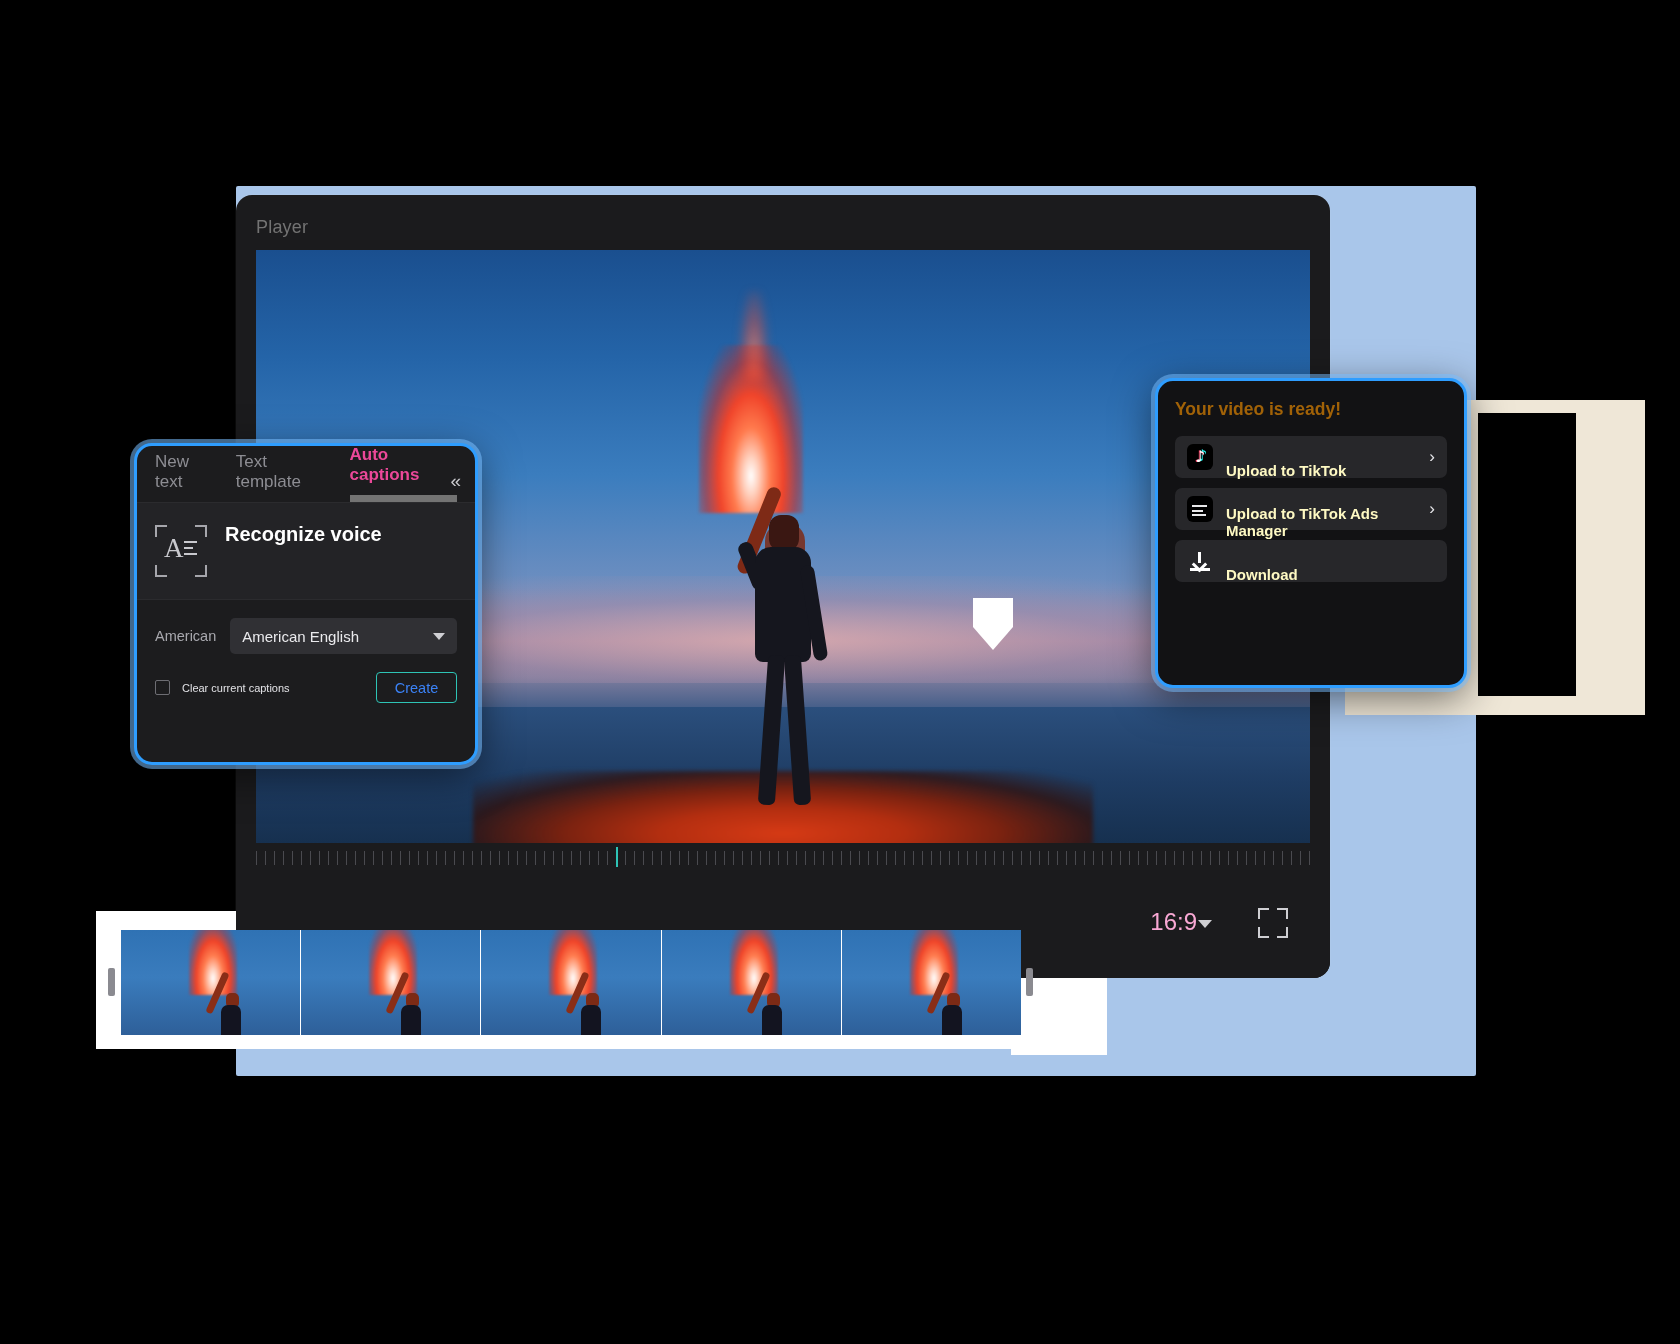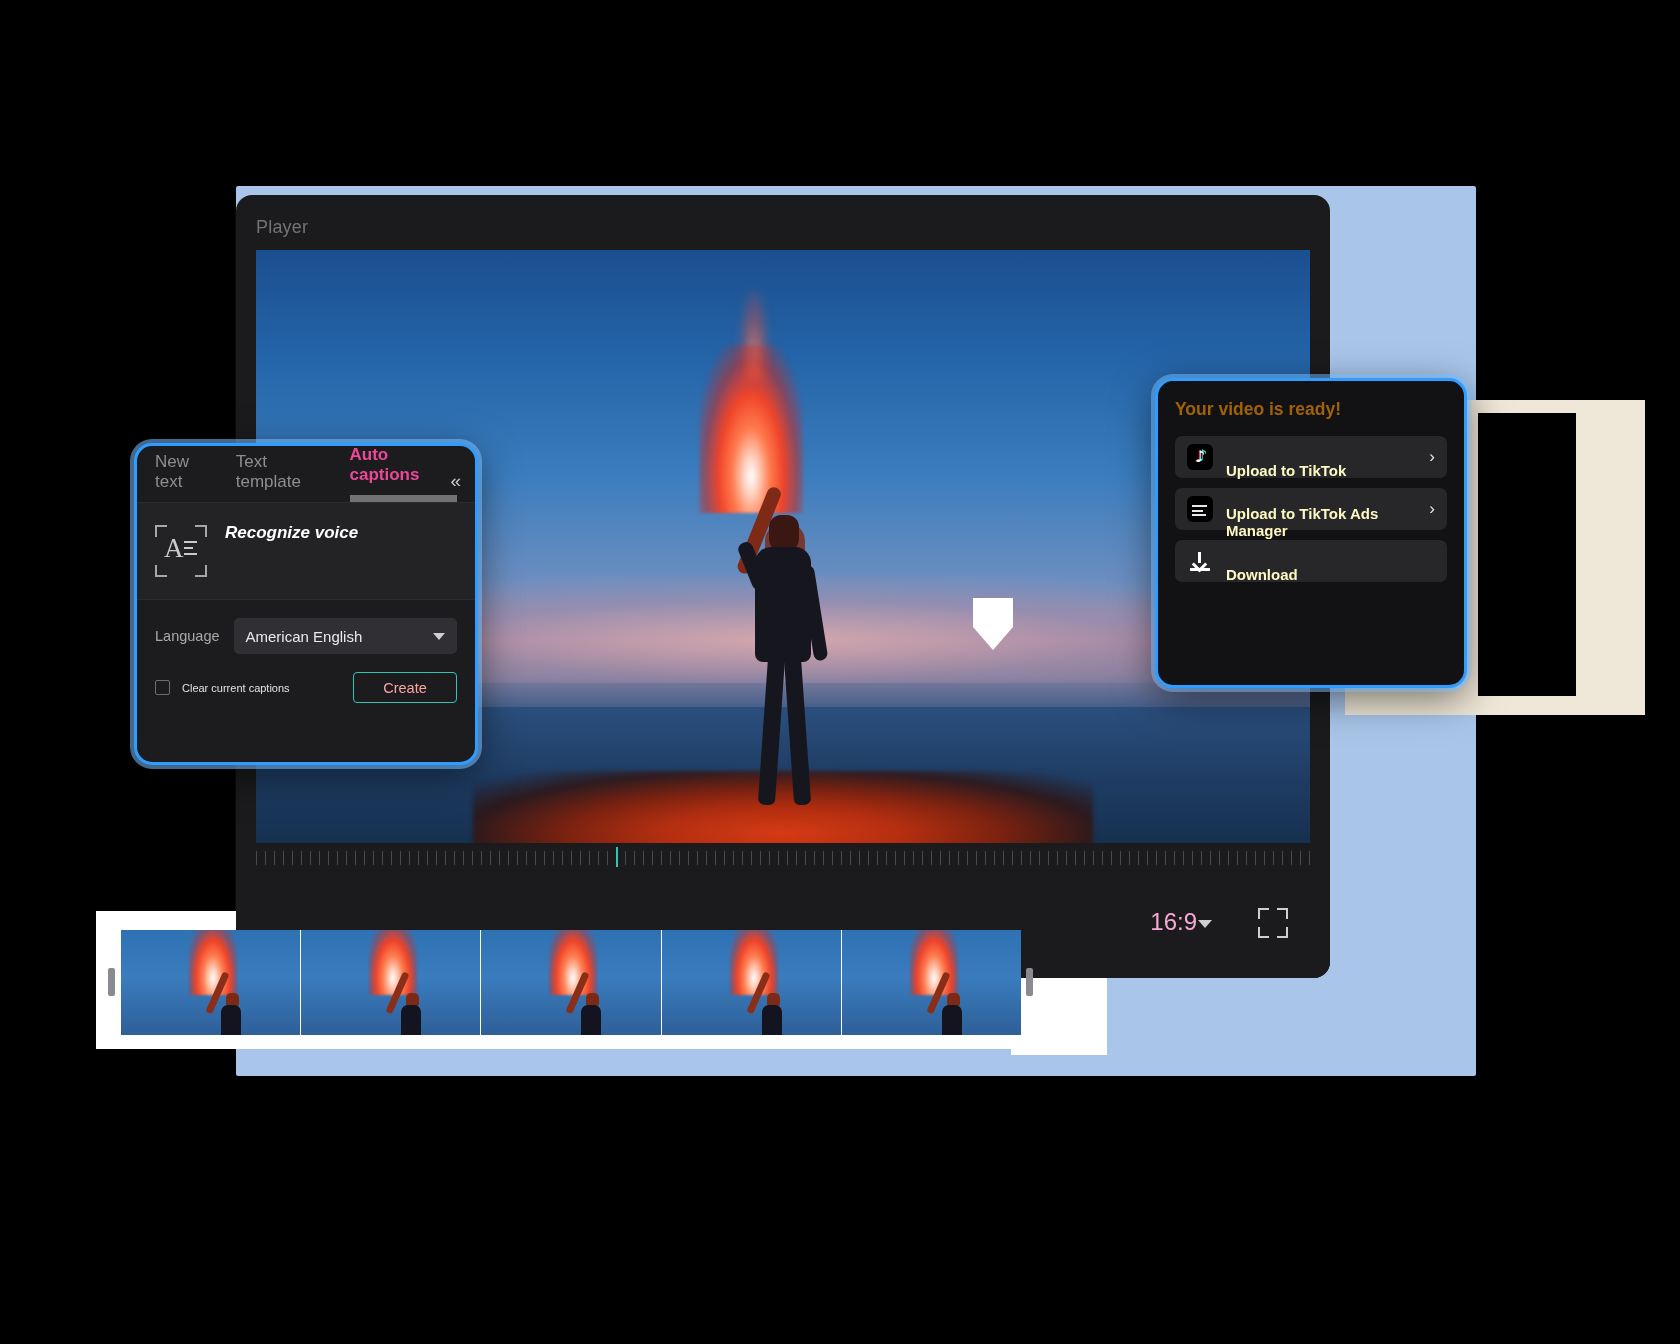--- a/index.html
+++ b/index.html
@@ -178,37 +178,37 @@
   .rec-icon { width:52px; height:52px; position:relative; flex:0 0 52px; margin-top:2px; }
   .rec-icon .corner { position:absolute; width:12px; height:12px; border:2px solid #a6a6ac; }
   .rec-icon .corner.tl{left:0;top:0;border-right:0;border-bottom:0;}
   .rec-icon .corner.tr{right:0;top:0;border-left:0;border-bottom:0;}
   .rec-icon .corner.bl{left:0;bottom:0;border-right:0;border-top:0;}
   .rec-icon .corner.br{right:0;bottom:0;border-left:0;border-top:0;}
   .rec-icon .glyph { position:absolute; left:9px; top:10px; color:#c9c9ce;
     font-size:27px; line-height:1; font-family:"Liberation Serif", serif; }
   .rec-icon .lines { position:absolute; right:10px; top:16px; }
   .rec-icon .lines span { display:block; height:2px; background:#c9c9ce; margin-bottom:4px; }
-  .rec-title { color:#fff; font-size:17px; font-weight:700; margin-bottom:8px;font-style:italic; }
+  .rec-title { color:#fff; font-size:20px; font-weight:700; margin-bottom:8px; }
   .rec-desc { color:#a8a8ae; font-size:14.5px; line-height:1.5; max-width:215px; }
   .lang-row { display:flex; align-items:center; gap:14px; padding:18px 18px 0 18px; }
   .lang-label { color:#a8a8ae; font-size:14.5px; }
   .lang-select {
     flex:1; height:36px; background:#303034; border-radius:5px;
     display:flex; align-items:center; justify-content:space-between;
     padding:0 12px; color:#eaeaed; font-size:15px;
   }
   .sel-chev { width:0;height:0;border-left:6px solid transparent;
     border-right:6px solid transparent;border-top:7px solid #cfcfd3; }
   .bottom-row { display:flex; align-items:center; gap:12px; padding:18px 18px 0 18px; }
   .checkbox { width:15px; height:15px; border:1.5px solid #6d6d73; border-radius:2px; }
   .chk-label { color:#e2e2e6; font-size:11px; flex:1; }
   .create-btn {
-    width:104px; height:31px; border:1.5px solid #2ec4b6; border-radius:4px;
-    color:#fca5a5; font-size:14.5px; display:flex; align-items:center; justify-content:center;
+    width:81px; height:31px; border:1.5px solid #2ec4b6; border-radius:4px;
+    color:#3b82f6; font-size:14.5px; display:flex; align-items:center; justify-content:center;
     background:transparent;
   }
 
   
   .ready-panel {
     position:absolute; left:1155px; top:378px; width:312px; height:310px;
     background:#121214; border-radius:18px;
     border:3px solid #2e9dff;
     box-shadow: 0 0 0 4px rgba(120,190,255,.5), 0 10px 40px rgba(0,0,0,.55);
     padding: 18px 17px;
@@ -345,21 +345,21 @@
         </span>
       </div>
       <div>
         <div class="rec-title">Recognize voice</div>
       </div>
     </div>
 
     <div class="panel-sep"></div>
 
     <div class="lang-row">
-      <div class="lang-label">Language</div>
+      <div class="lang-label">American</div>
       <div class="lang-select">
         <span>American English</span>
         <span class="sel-chev"></span>
       </div>
     </div>
 
     <div class="bottom-row">
       <div class="checkbox"></div>
       <div class="chk-label">Clear current captions</div>
       <div class="create-btn">Create</div>

